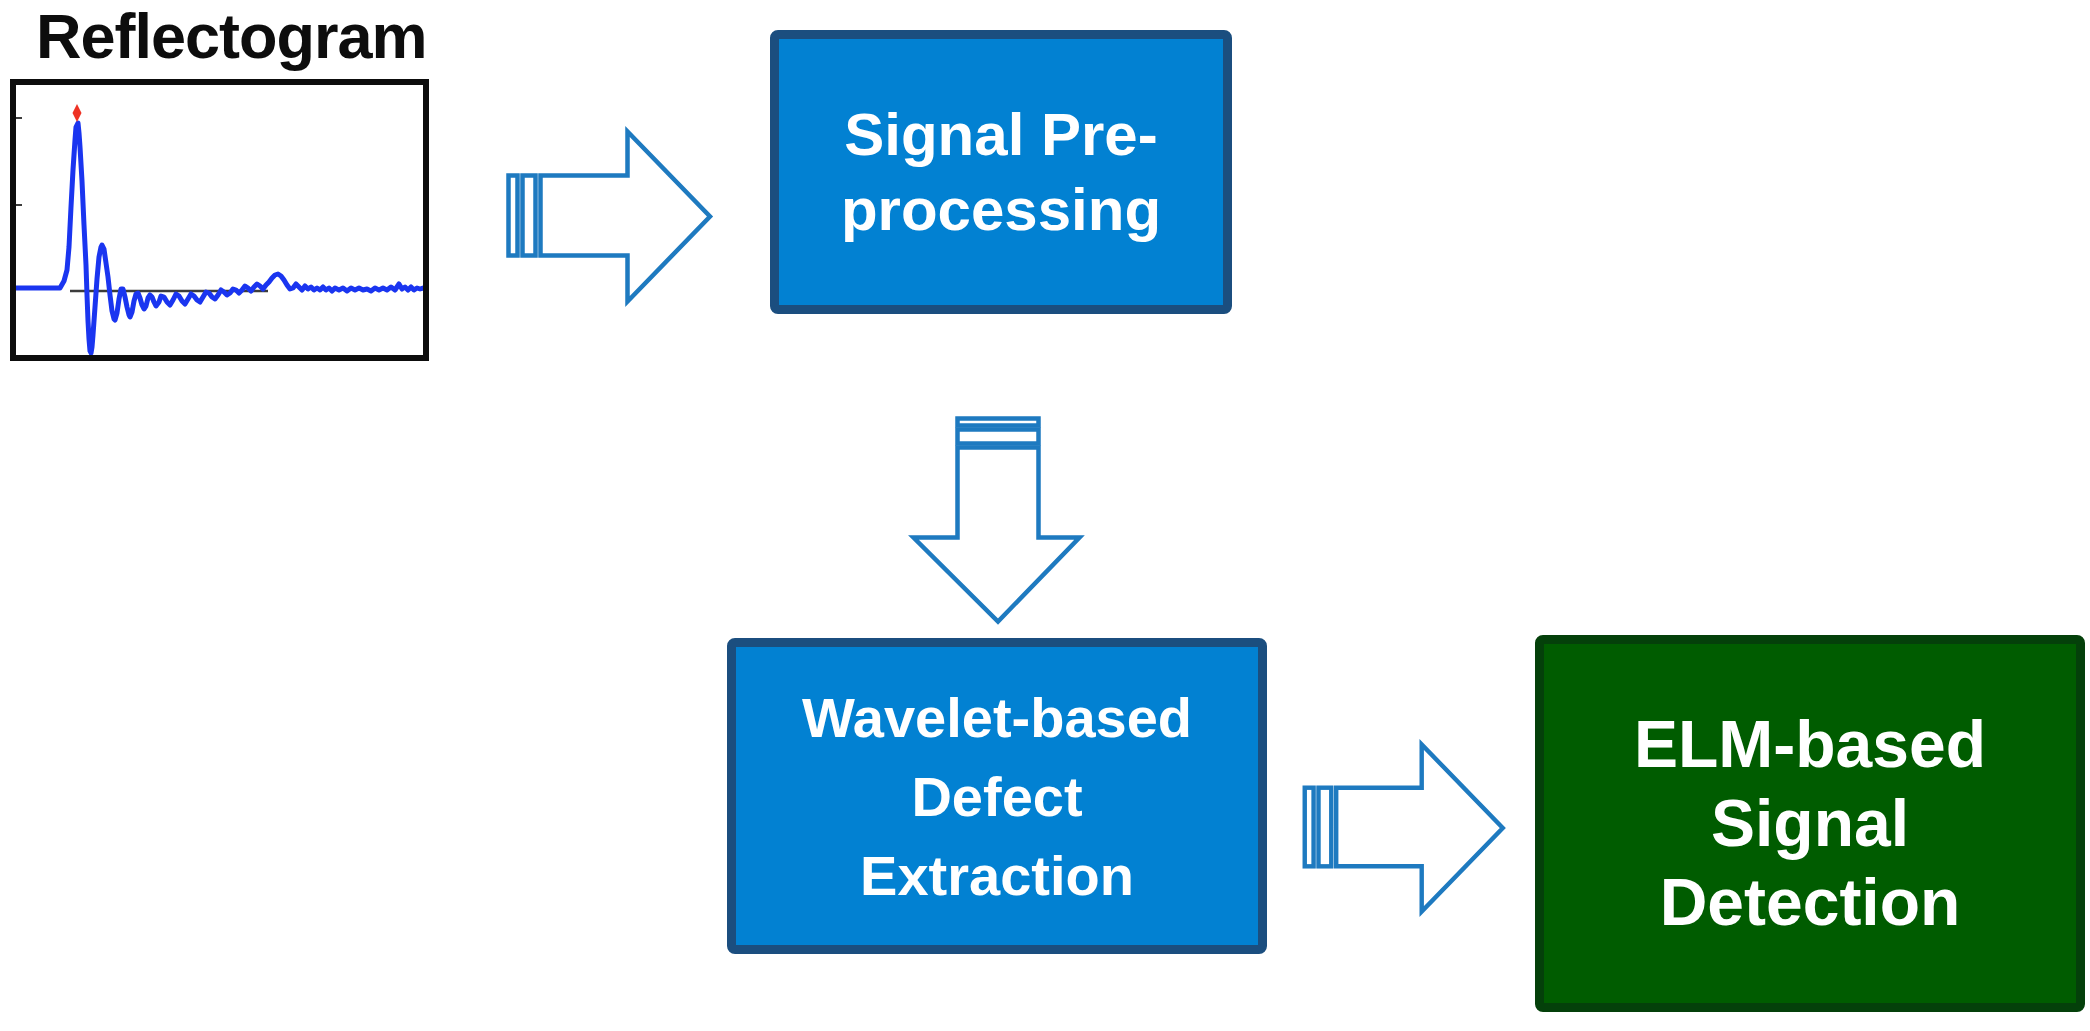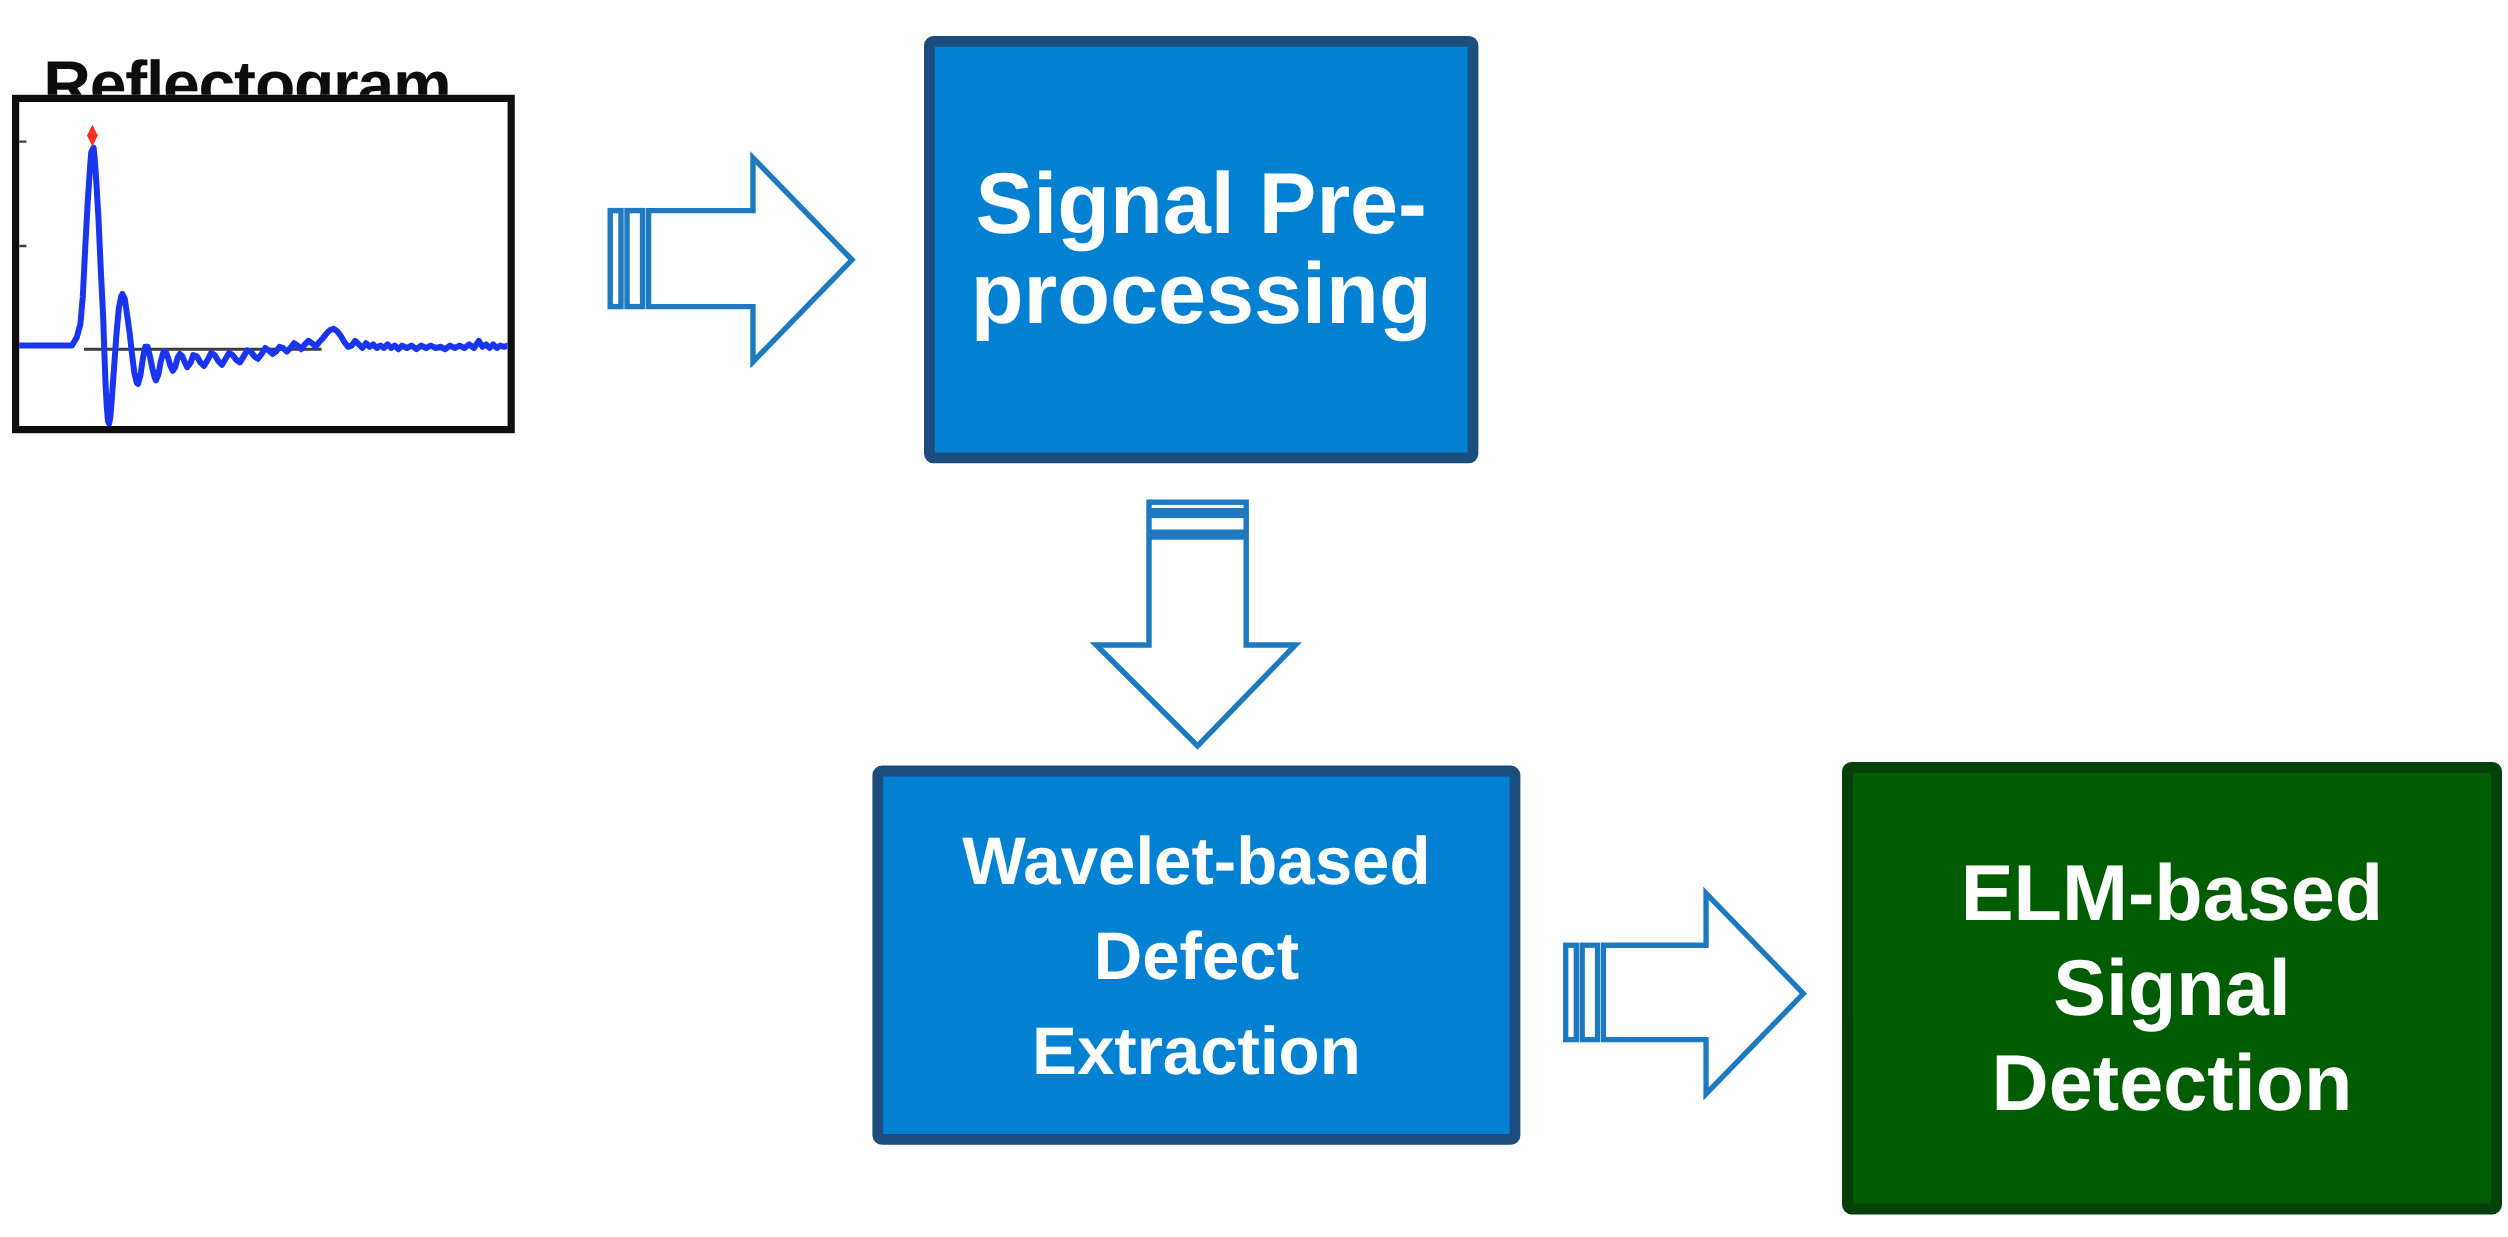--- a/index.html
+++ b/index.html
@@ -7,26 +7,25 @@
     position:relative;
     width:2090px;
     height:1031px;
     background:#ffffff;
     font-family:"Liberation Sans","DejaVu Sans",sans-serif;
     overflow:hidden;
   }
   .abs{position:absolute;}
   #diagram-title{
     left:36px; top:0px;
-    font-size:55px;
+    font-size:63px;
     font-weight:bold;
     color:#0d0d0d;
     letter-spacing:-1px;
     white-space:nowrap;
-    margin-top:38px;
   }
   #reflectogram-plot{
     left:10px; top:79px;
     width:419px; height:282px;
     border:6px solid #0d0d0d;
     background:#ffffff;
     box-sizing:border-box;
   }
   #reflectogram-plot svg{display:block;}
   .flow-box{
@@ -36,22 +35,22 @@
     text-align:center;
     box-sizing:border-box;
     border:9px solid #1b4e7f;
     border-radius:8px;
     color:#ffffff;
     font-weight:bold;
   }
   .flow-box .box-label{display:block;}
   #signal-box{
     left:770px; top:30px;
-    width:462px; height:356px;
-    font-size:72px; line-height:75px;
+    width:462px; height:284px;
+    font-size:60px; line-height:75px;
   }
   #wavelet-box{
     left:727px; top:638px;
     width:540px; height:316px;
     font-size:56px; line-height:79px;
   }
   #elm-box{
     left:1535px; top:635px;
     width:550px; height:377px;
     font-size:66px; line-height:79px;

